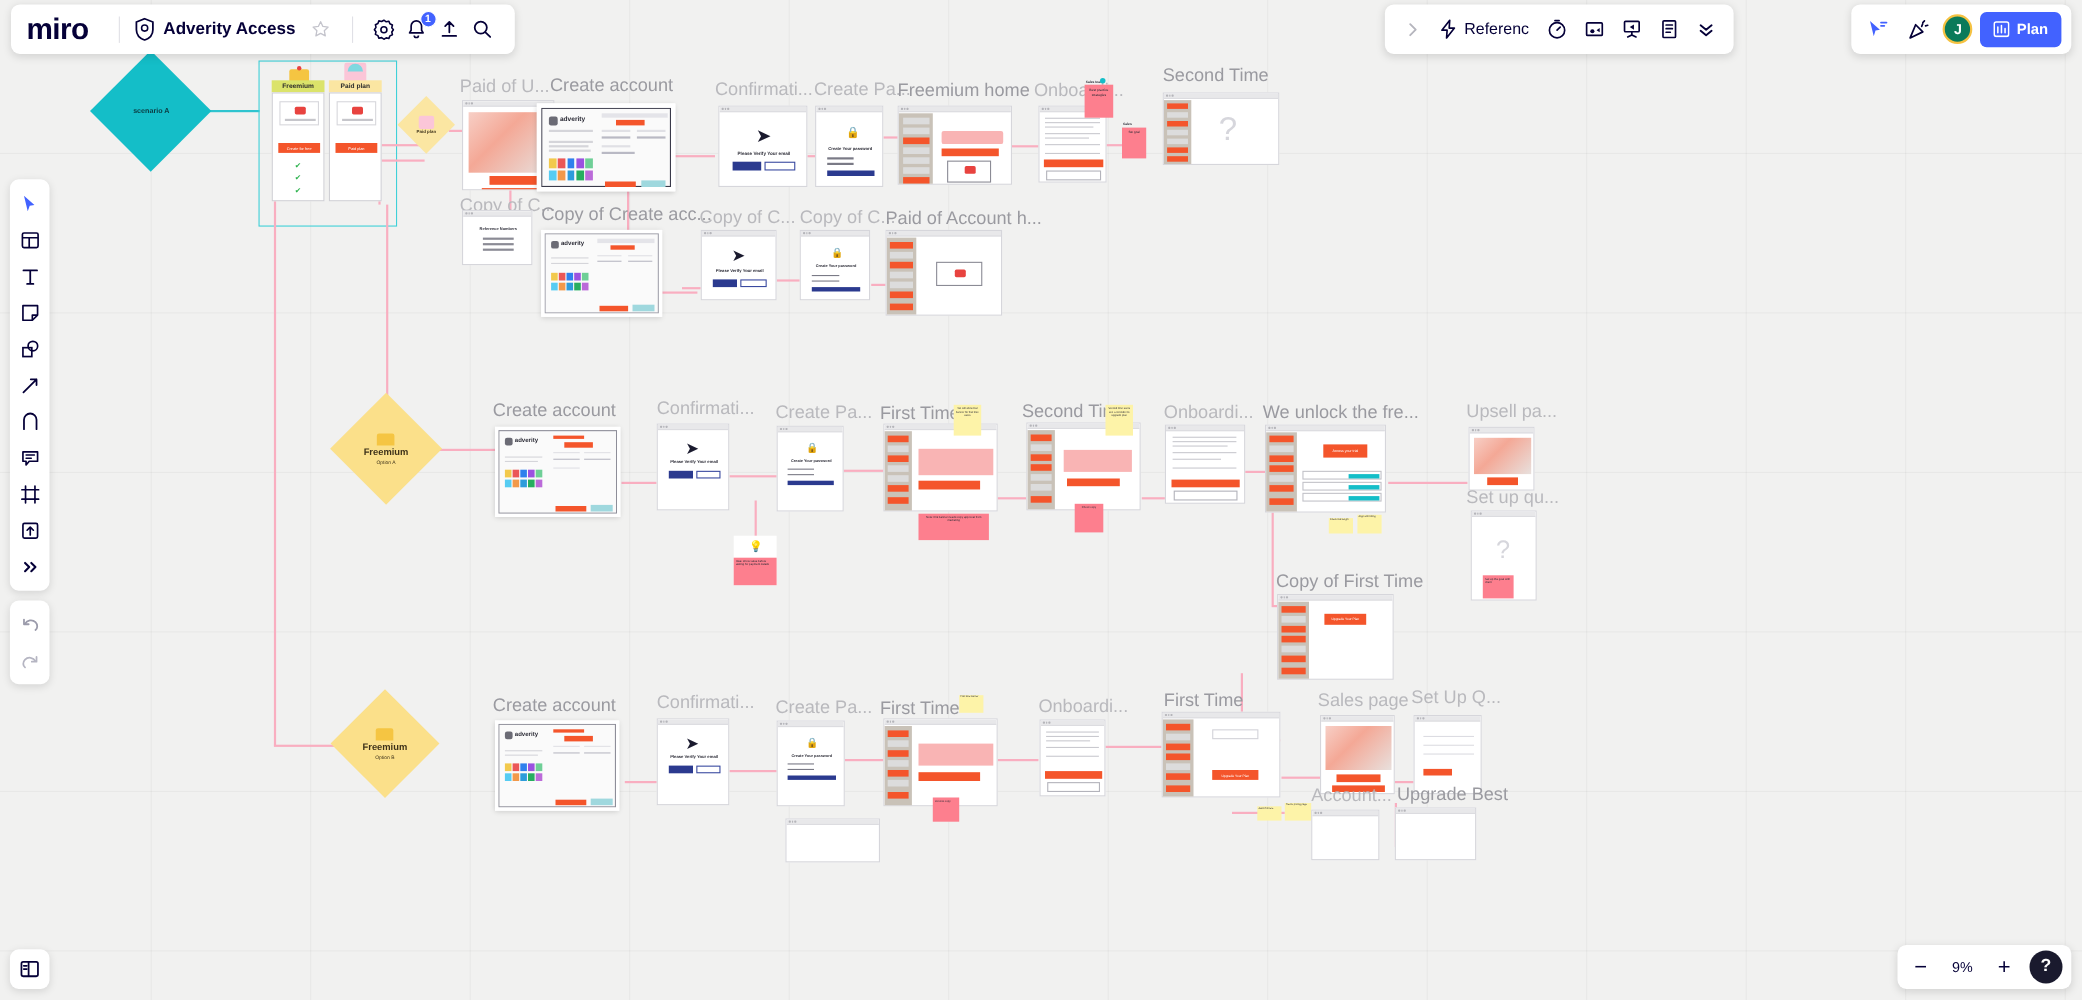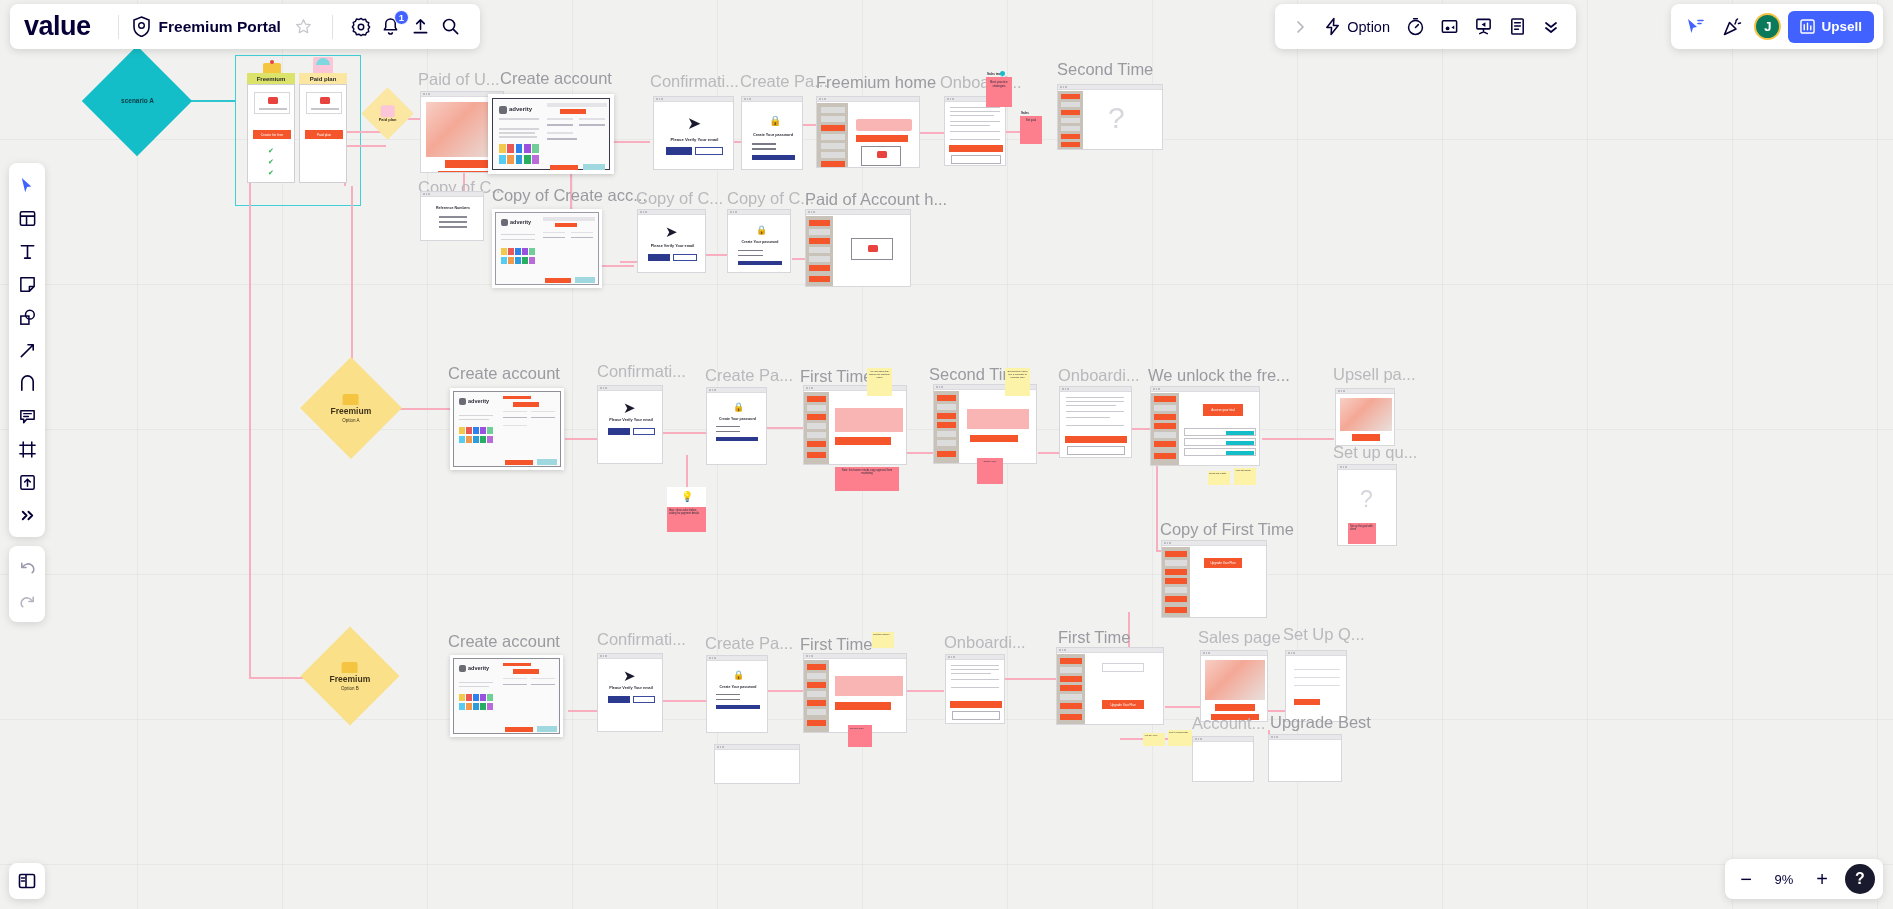--- a/index.html
+++ b/index.html
@@ -870,29 +870,29 @@
       <div class="wbar">
           <i></i>
           <i></i>
           <i></i>
         </div>
     </div>
 
   </div>
 
   <div class="topbar-left">
-    <div class="miro-logo">value</div>
+    <div class="miro-logo">miro</div>
     <div class="vsep"></div>
     <div class="shield-badge">
       <svg width="19" height="21" viewBox="0 0 19 21">
           <path d="M9.5 1L17 4v7c0 5-3.5 8-7.5 9.5C5.5 19 2 16 2 11V4z" fill="none" stroke="#050038" stroke-width="1.6"></path>
           <circle cx="9.5" cy="9.5" r="2.8" fill="none" stroke="#050038" stroke-width="1.4"></circle>
         </svg>
     </div>
-    <div class="board-name">Freemium Portal</div>
+    <div class="board-name">Adverity Access</div>
     <div class="tb-icon" style="margin-left:8px;">
       <svg width="17" height="17" viewBox="0 0 20 20">
           <path d="M10 2l2.4 5.1 5.6.7-4.1 3.9 1.1 5.5L10 14.6 4.9 17.2 6 11.7 1.9 7.8l5.6-.7z" fill="none" stroke="#c4c4cc" stroke-width="1.4" stroke-linejoin="round"></path>
         </svg>
     </div>
     <div class="vsep"></div>
     <div class="tb-icon">
       <svg width="20" height="20" viewBox="0 0 22 22">
           <path d="M11 1.5l2.3 1.6 2.7-.6 1 2.6 2.5 1.2-.6 2.7L20.5 11l-1.6 2.3.6 2.7-2.5 1.2-1 2.6-2.7-.6L11 20.5l-2.3-1.6-2.7.6-1-2.6L2.5 15.7l.6-2.7L1.5 11l1.6-2.3-.6-2.7 2.5-1.2 1-2.6 2.7.6z" fill="none" stroke="#050038" stroke-width="1.6" stroke-linejoin="round"></path>
           <circle cx="11" cy="11" r="3" fill="none" stroke="#050038" stroke-width="1.6"></circle>
@@ -923,21 +923,21 @@
       <svg width="12" height="16" viewBox="0 0 12 16">
           <path d="M4 3l5 5-5 5" fill="none" stroke="#b5b5bd" stroke-width="1.7" stroke-linecap="round" stroke-linejoin="round"></path>
         </svg>
     </div>
     <div class="meeting-btn">
       <span style="display:flex;">
         <svg width="19" height="19" viewBox="0 0 20 20">
             <path d="M11.5 1.5L4 11h5l-.5 7.5L16 9h-5z" fill="none" stroke="#050038" stroke-width="1.6" stroke-linejoin="round"></path>
           </svg>
       </span>
-      <span>Option</span>
+      <span>Referenc</span>
     </div>
     <div class="tb-icon">
       <svg width="19" height="19" viewBox="0 0 20 20">
           <circle cx="10" cy="11" r="7.3" fill="none" stroke="#050038" stroke-width="1.6"></circle>
           <path d="M10 11l3-3M8 1.8h4" stroke="#050038" stroke-width="1.6" stroke-linecap="round"></path>
         </svg>
     </div>
     <div class="tb-icon">
       <svg width="19" height="19" viewBox="0 0 20 20">
           <rect x="2.5" y="4" width="15" height="12" rx="1" fill="none" stroke="#050038" stroke-width="1.6"></rect>
@@ -979,21 +979,21 @@
         </svg>
     </div>
     <div class="avatar">J</div>
     <button class="share-btn">
       <span style="display:flex;">
         <svg width="15" height="15" viewBox="0 0 16 16">
             <rect x="1" y="1" width="14" height="14" rx="2" fill="none" stroke="#fff" stroke-width="1.5"></rect>
             <path d="M4.5 11.5V6M8 11.5V4.5M11.5 11.5V7.5" stroke="#fff" stroke-width="1.5" stroke-linecap="round"></path>
           </svg>
       </span>
-      <span>Upsell</span>
+      <span>Plan</span>
     </button>
   </div>
 
   <div class="lefttool">
     <div class="ti">
       <svg width="19" height="19" viewBox="0 0 20 20">
           <path d="M4 2l10 9-4.5.6L7.6 17z" fill="#4262ff"></path>
         </svg>
     </div>
     <div class="ti">

